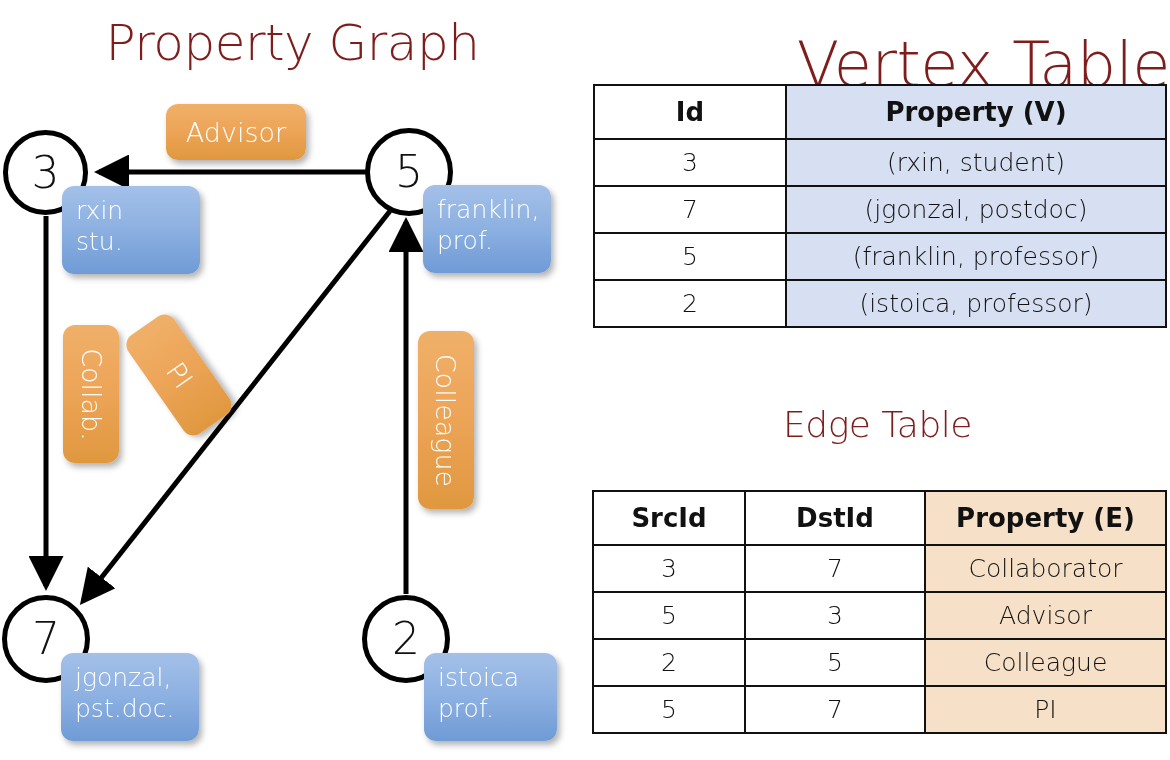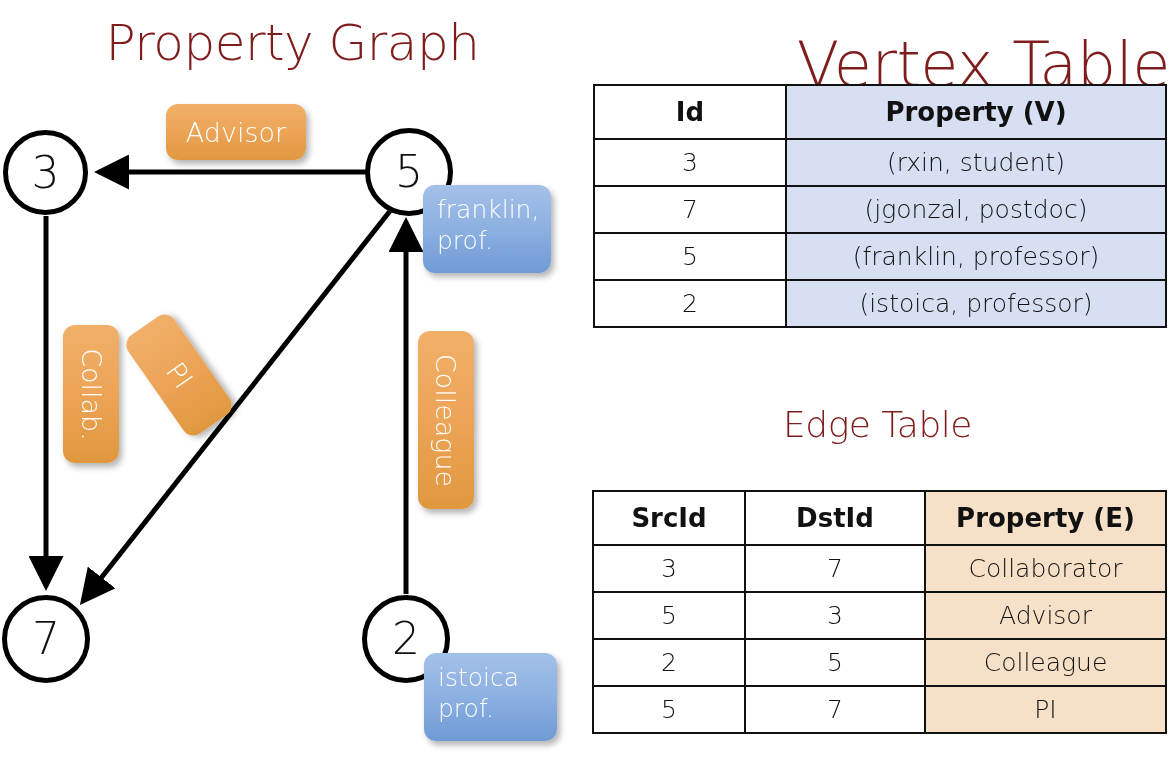--- a/index.html
+++ b/index.html
@@ -178,26 +178,34 @@
   <div class="node" style="left:365px; top:128px; width:88px; height:88px;">
     <span>5</span>
   </div>
   <div class="node" style="left:2px; top:595px; width:88px; height:88px;">
     <span>7</span>
   </div>
   <div class="node" style="left:362px; top:595px; width:88px; height:88px;">
     <span>2</span>
   </div>
 
+  <div class="prop-box" style="left:62px; top:186px; width:138px; height:88px;">
+    <div>rxin</div>
+    <div>stu.</div>
+  </div>
 
   <div class="prop-box" style="left:423px; top:185px; width:128px; height:88px;">
     <div>franklin,</div>
     <div>prof.</div>
   </div>
 
+  <div class="prop-box" style="left:61px; top:653px; width:138px; height:88px;">
+    <div>jgonzal,</div>
+    <div>pst.doc.</div>
+  </div>
 
   <div class="prop-box" style="left:424px; top:653px; width:133px; height:88px;">
     <div>istoica</div>
     <div>prof.</div>
   </div>
 
   <div class="edge-label" style="left:166px; top:104px; width:140px; height:56px;">
     <span>Advisor</span>
   </div>
 

